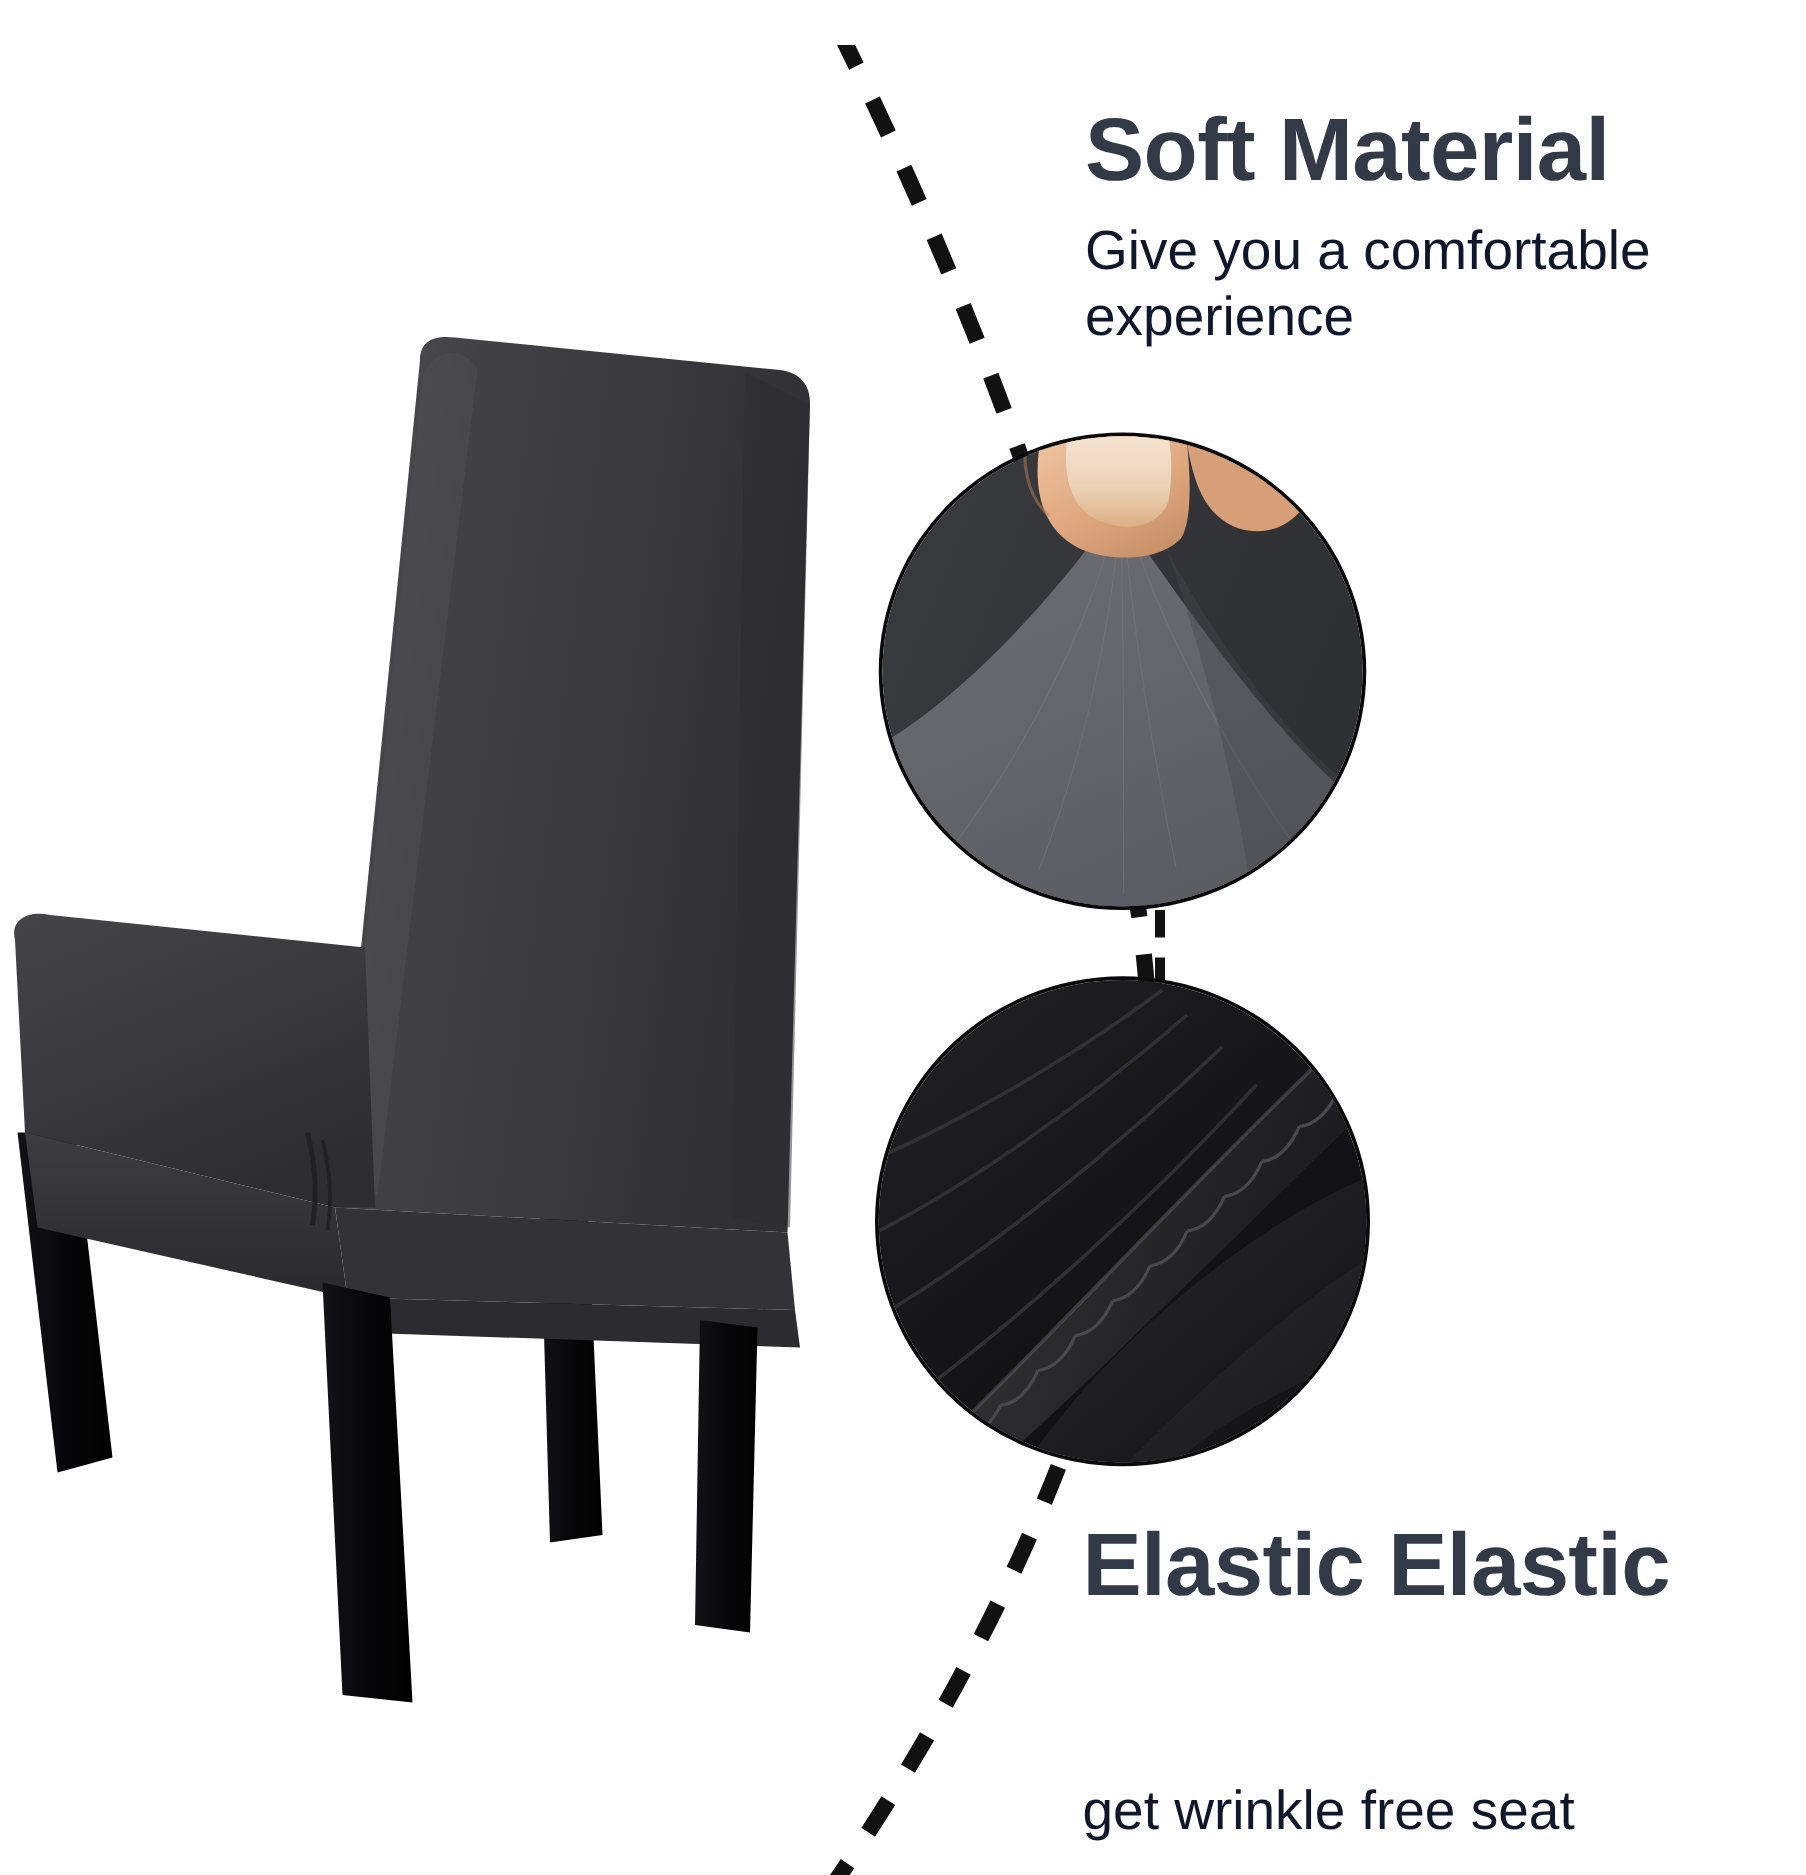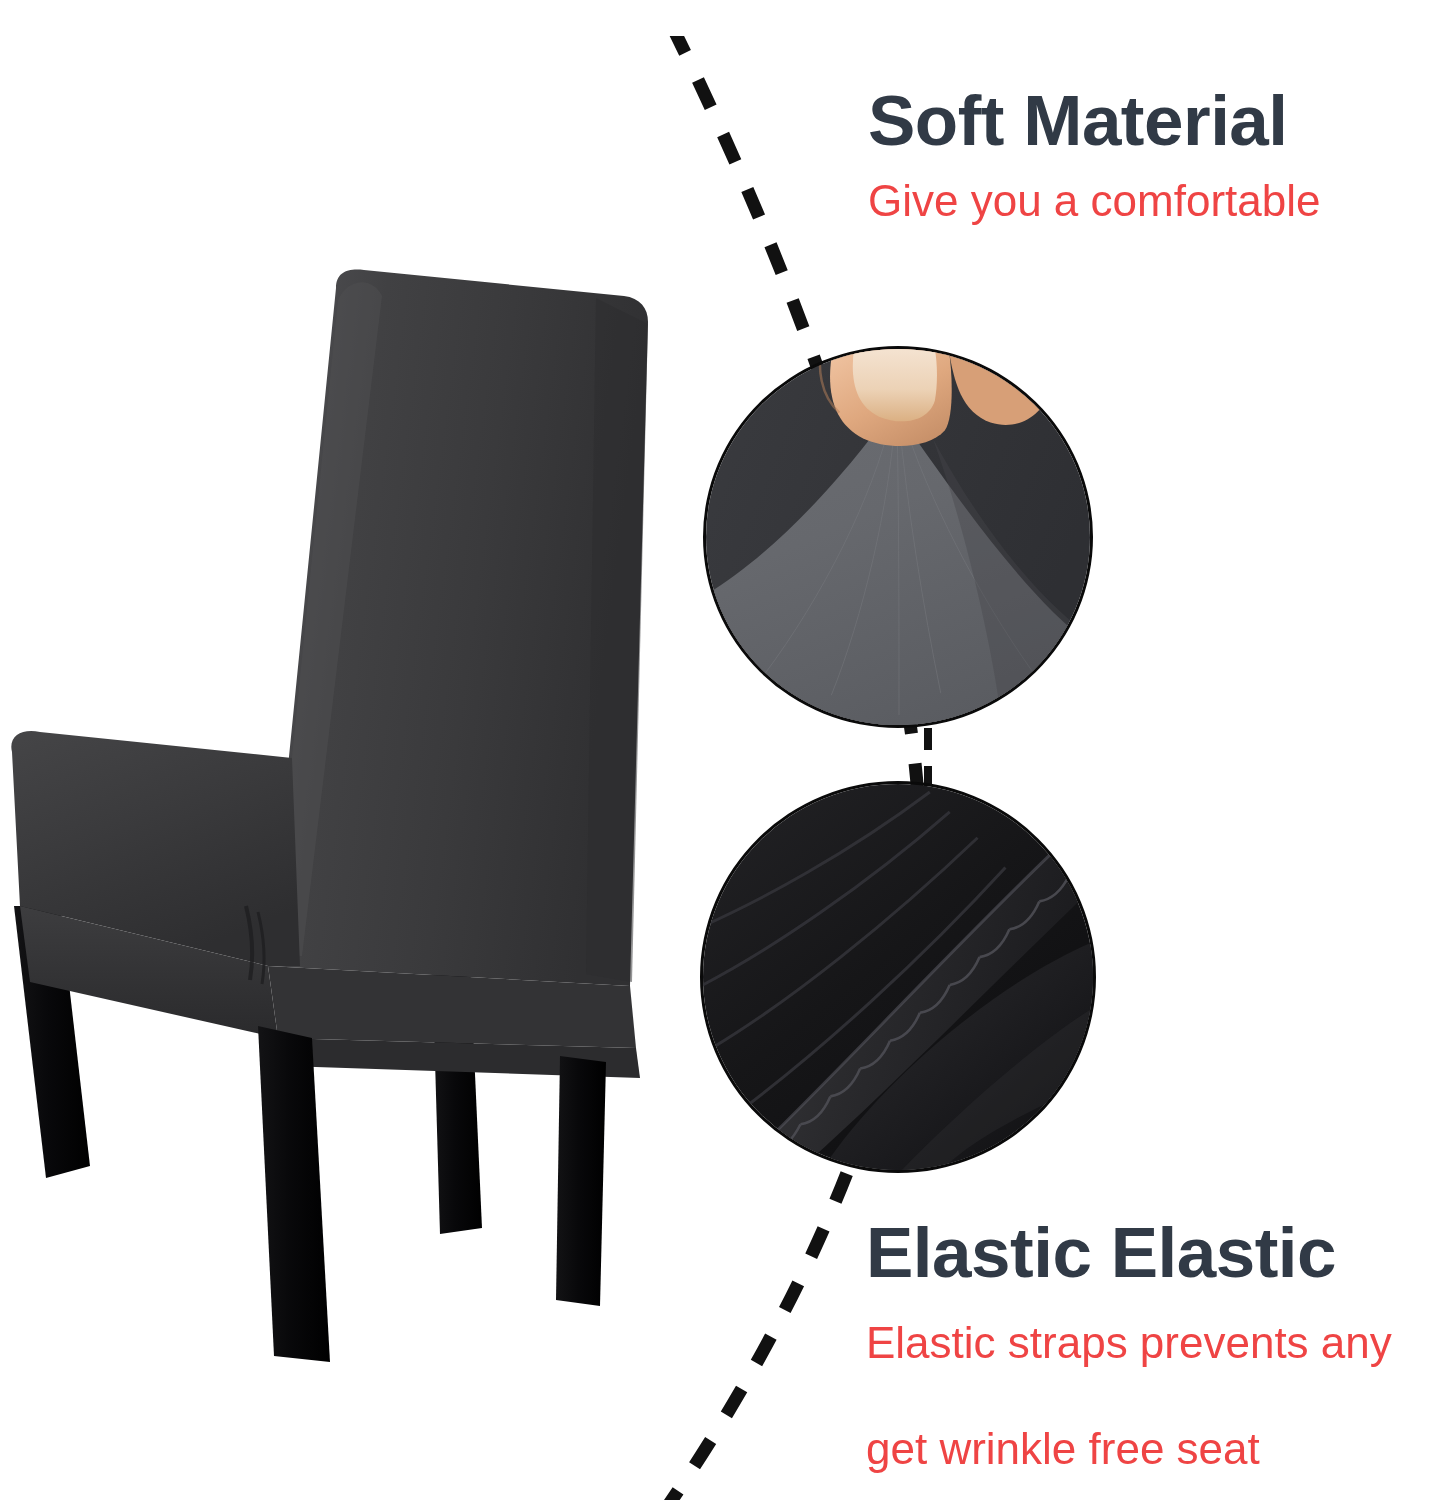--- a/index.html
+++ b/index.html
@@ -69,21 +69,21 @@
   .feature-title {
     color: #313a46;
     font-size: 71px;
     font-weight: bold;
     line-height: 78px;
     letter-spacing: -0.5px;
     white-space: nowrap;
     margin: 0;
   }
   .feature-desc {
-    color: #ef4444;
+    color: #0f172a;
     font-size: 44px;
     font-weight: normal;
     line-height: 53px;
     margin: 14px 0 0 0;
   }
   .feature-elastic .feature-desc { margin-top: 24px; }
 </style>
 </head>
 <body>
 
@@ -272,25 +272,26 @@
       <path d="M 352 72 C 240 180, 130 300, 44 382" stroke="#5a5a62" stroke-width="3" fill="none" opacity="0.55"></path>
 
       <path d="M 200 392 C 260 330, 340 260, 396 226 L 396 300 C 330 330, 270 360, 240 392 Z" fill="#303034" opacity="0.35"></path>
     </svg>
   </div>
 
   <div class="feature-block feature-soft">
     <h2 class="feature-title">Soft Material</h2>
     <p class="feature-desc">
       <span>Give you a comfortable</span><br>
+      <span>experience</span>
     </p>
   </div>
 
   <div class="feature-block feature-elastic">
     <h2 class="feature-title">Elastic Elastic</h2>
     <p class="feature-desc">
-      <span>Elastic straps prevents any</span><br>
+      <br>
       <br>
       <span>get wrinkle free seat</span>
     </p>
   </div>
 
 </div>
 
 </body></html>

